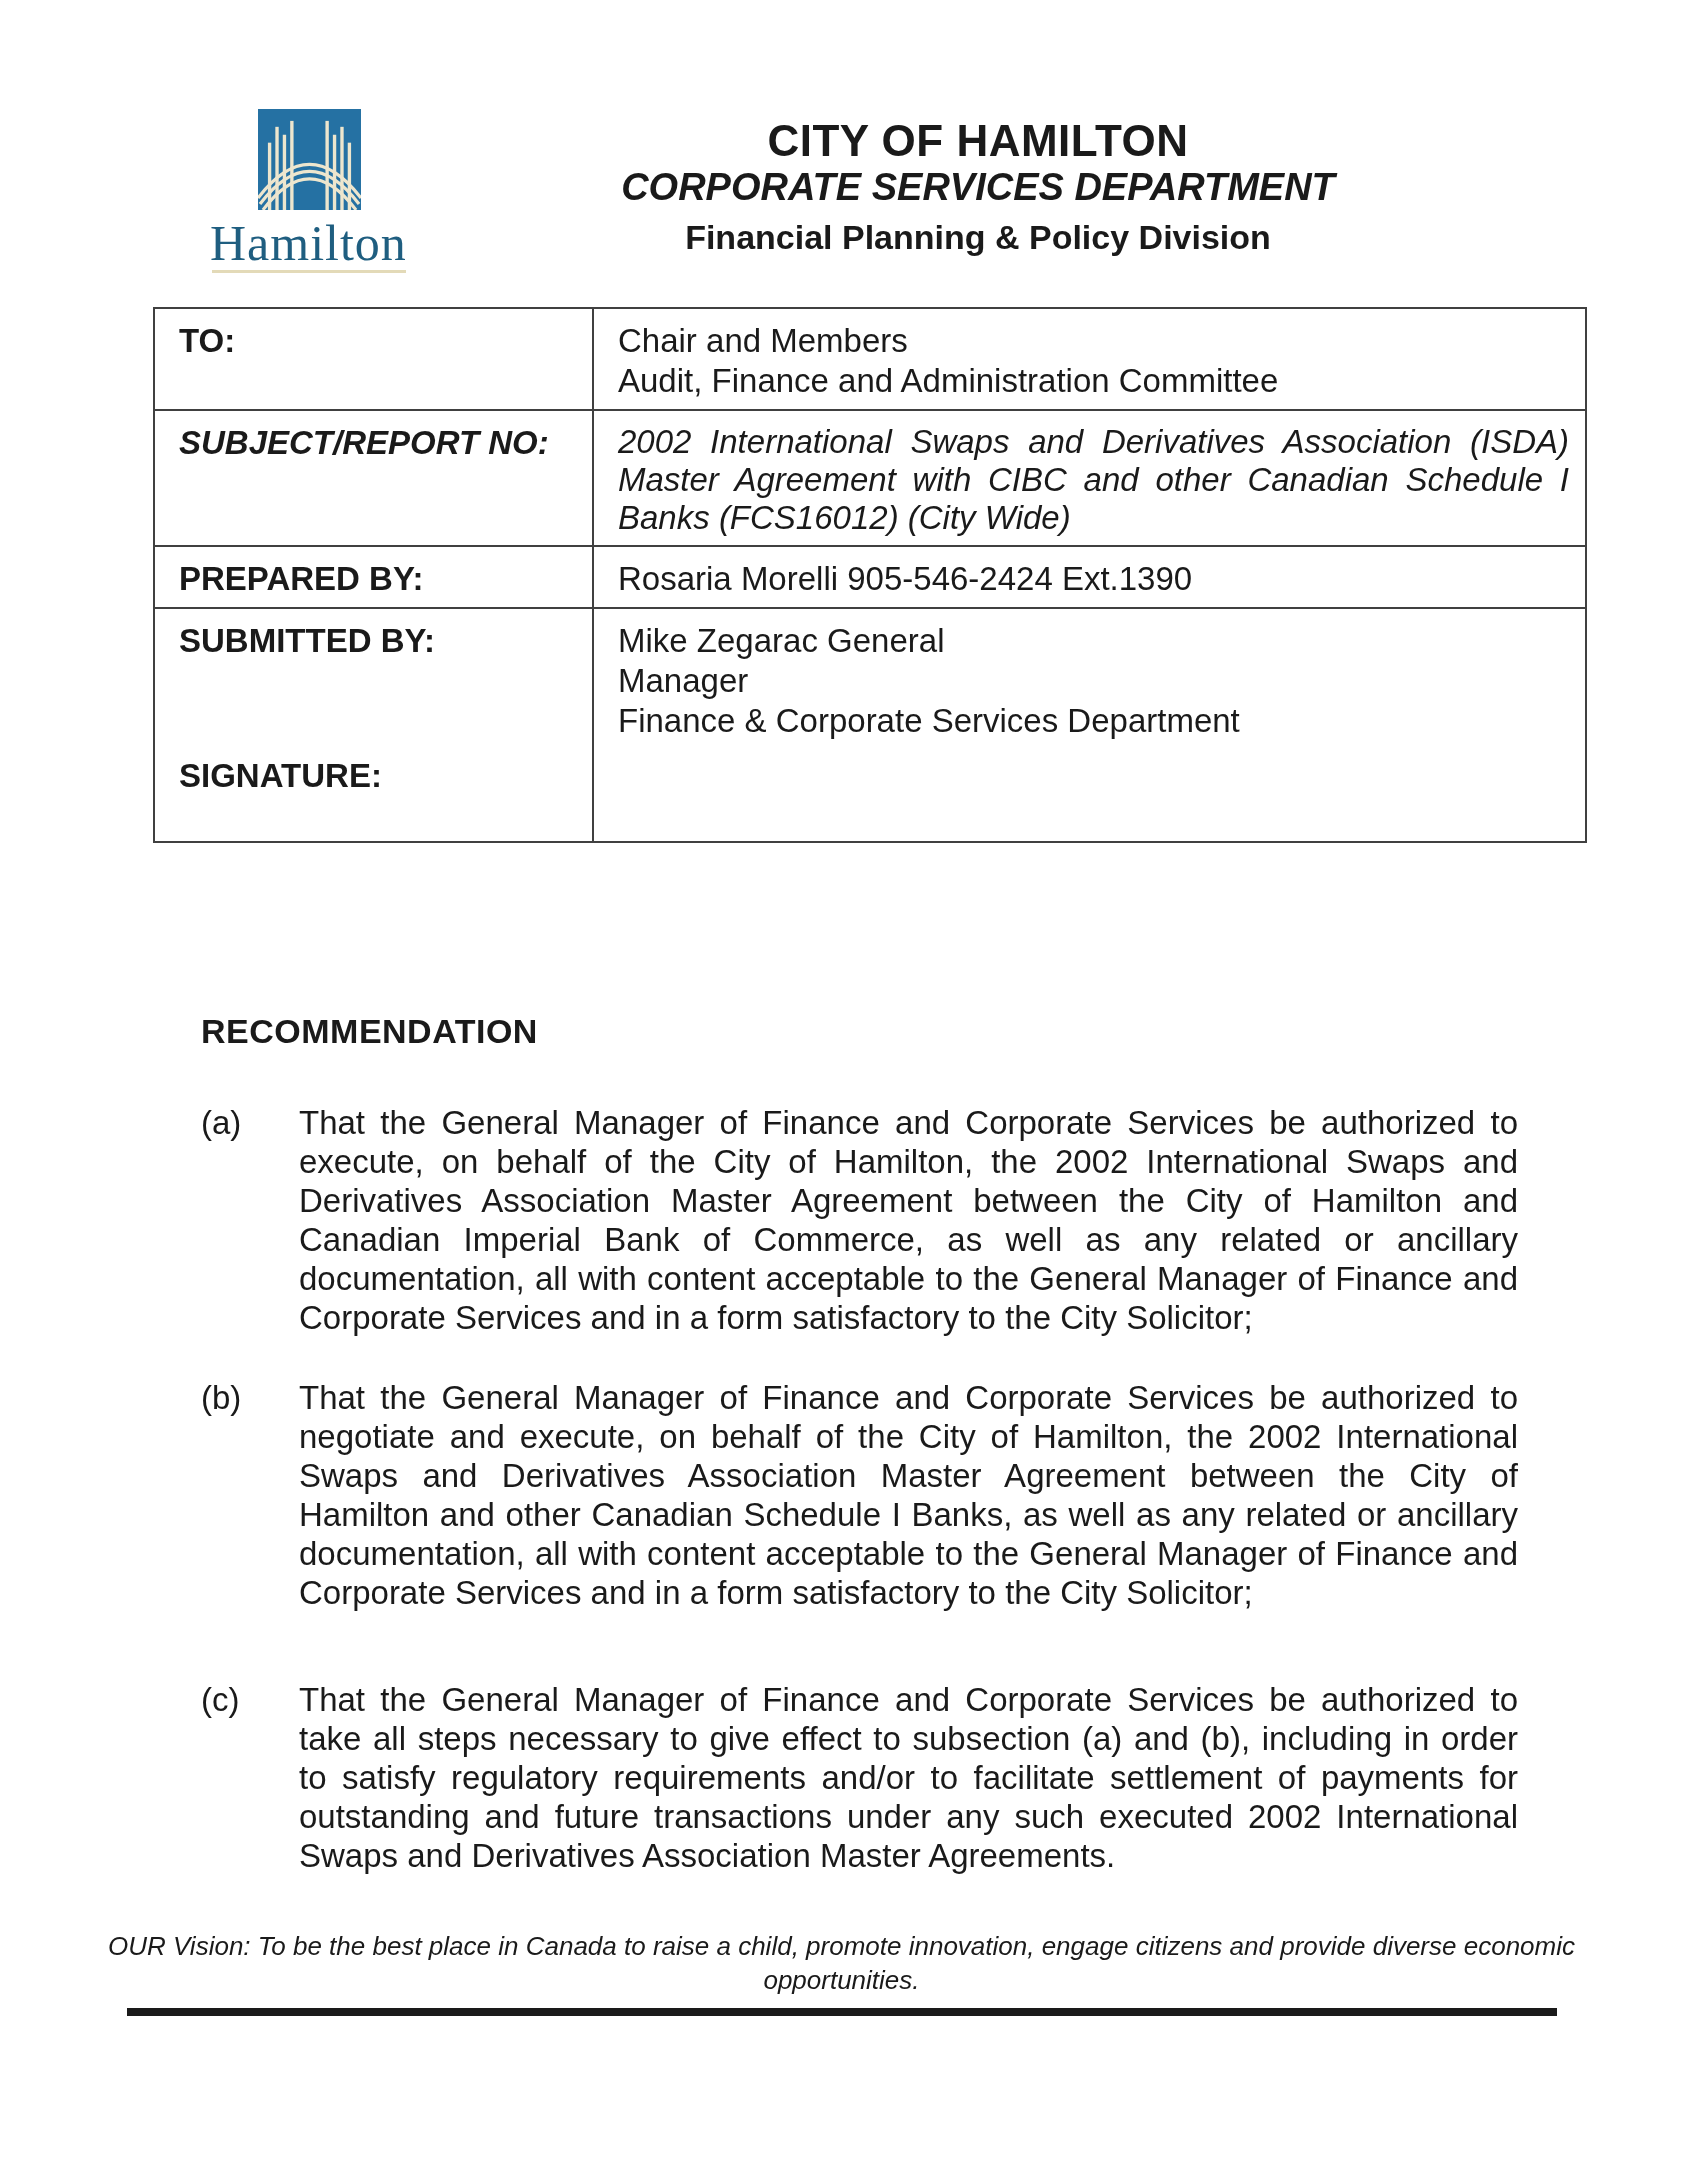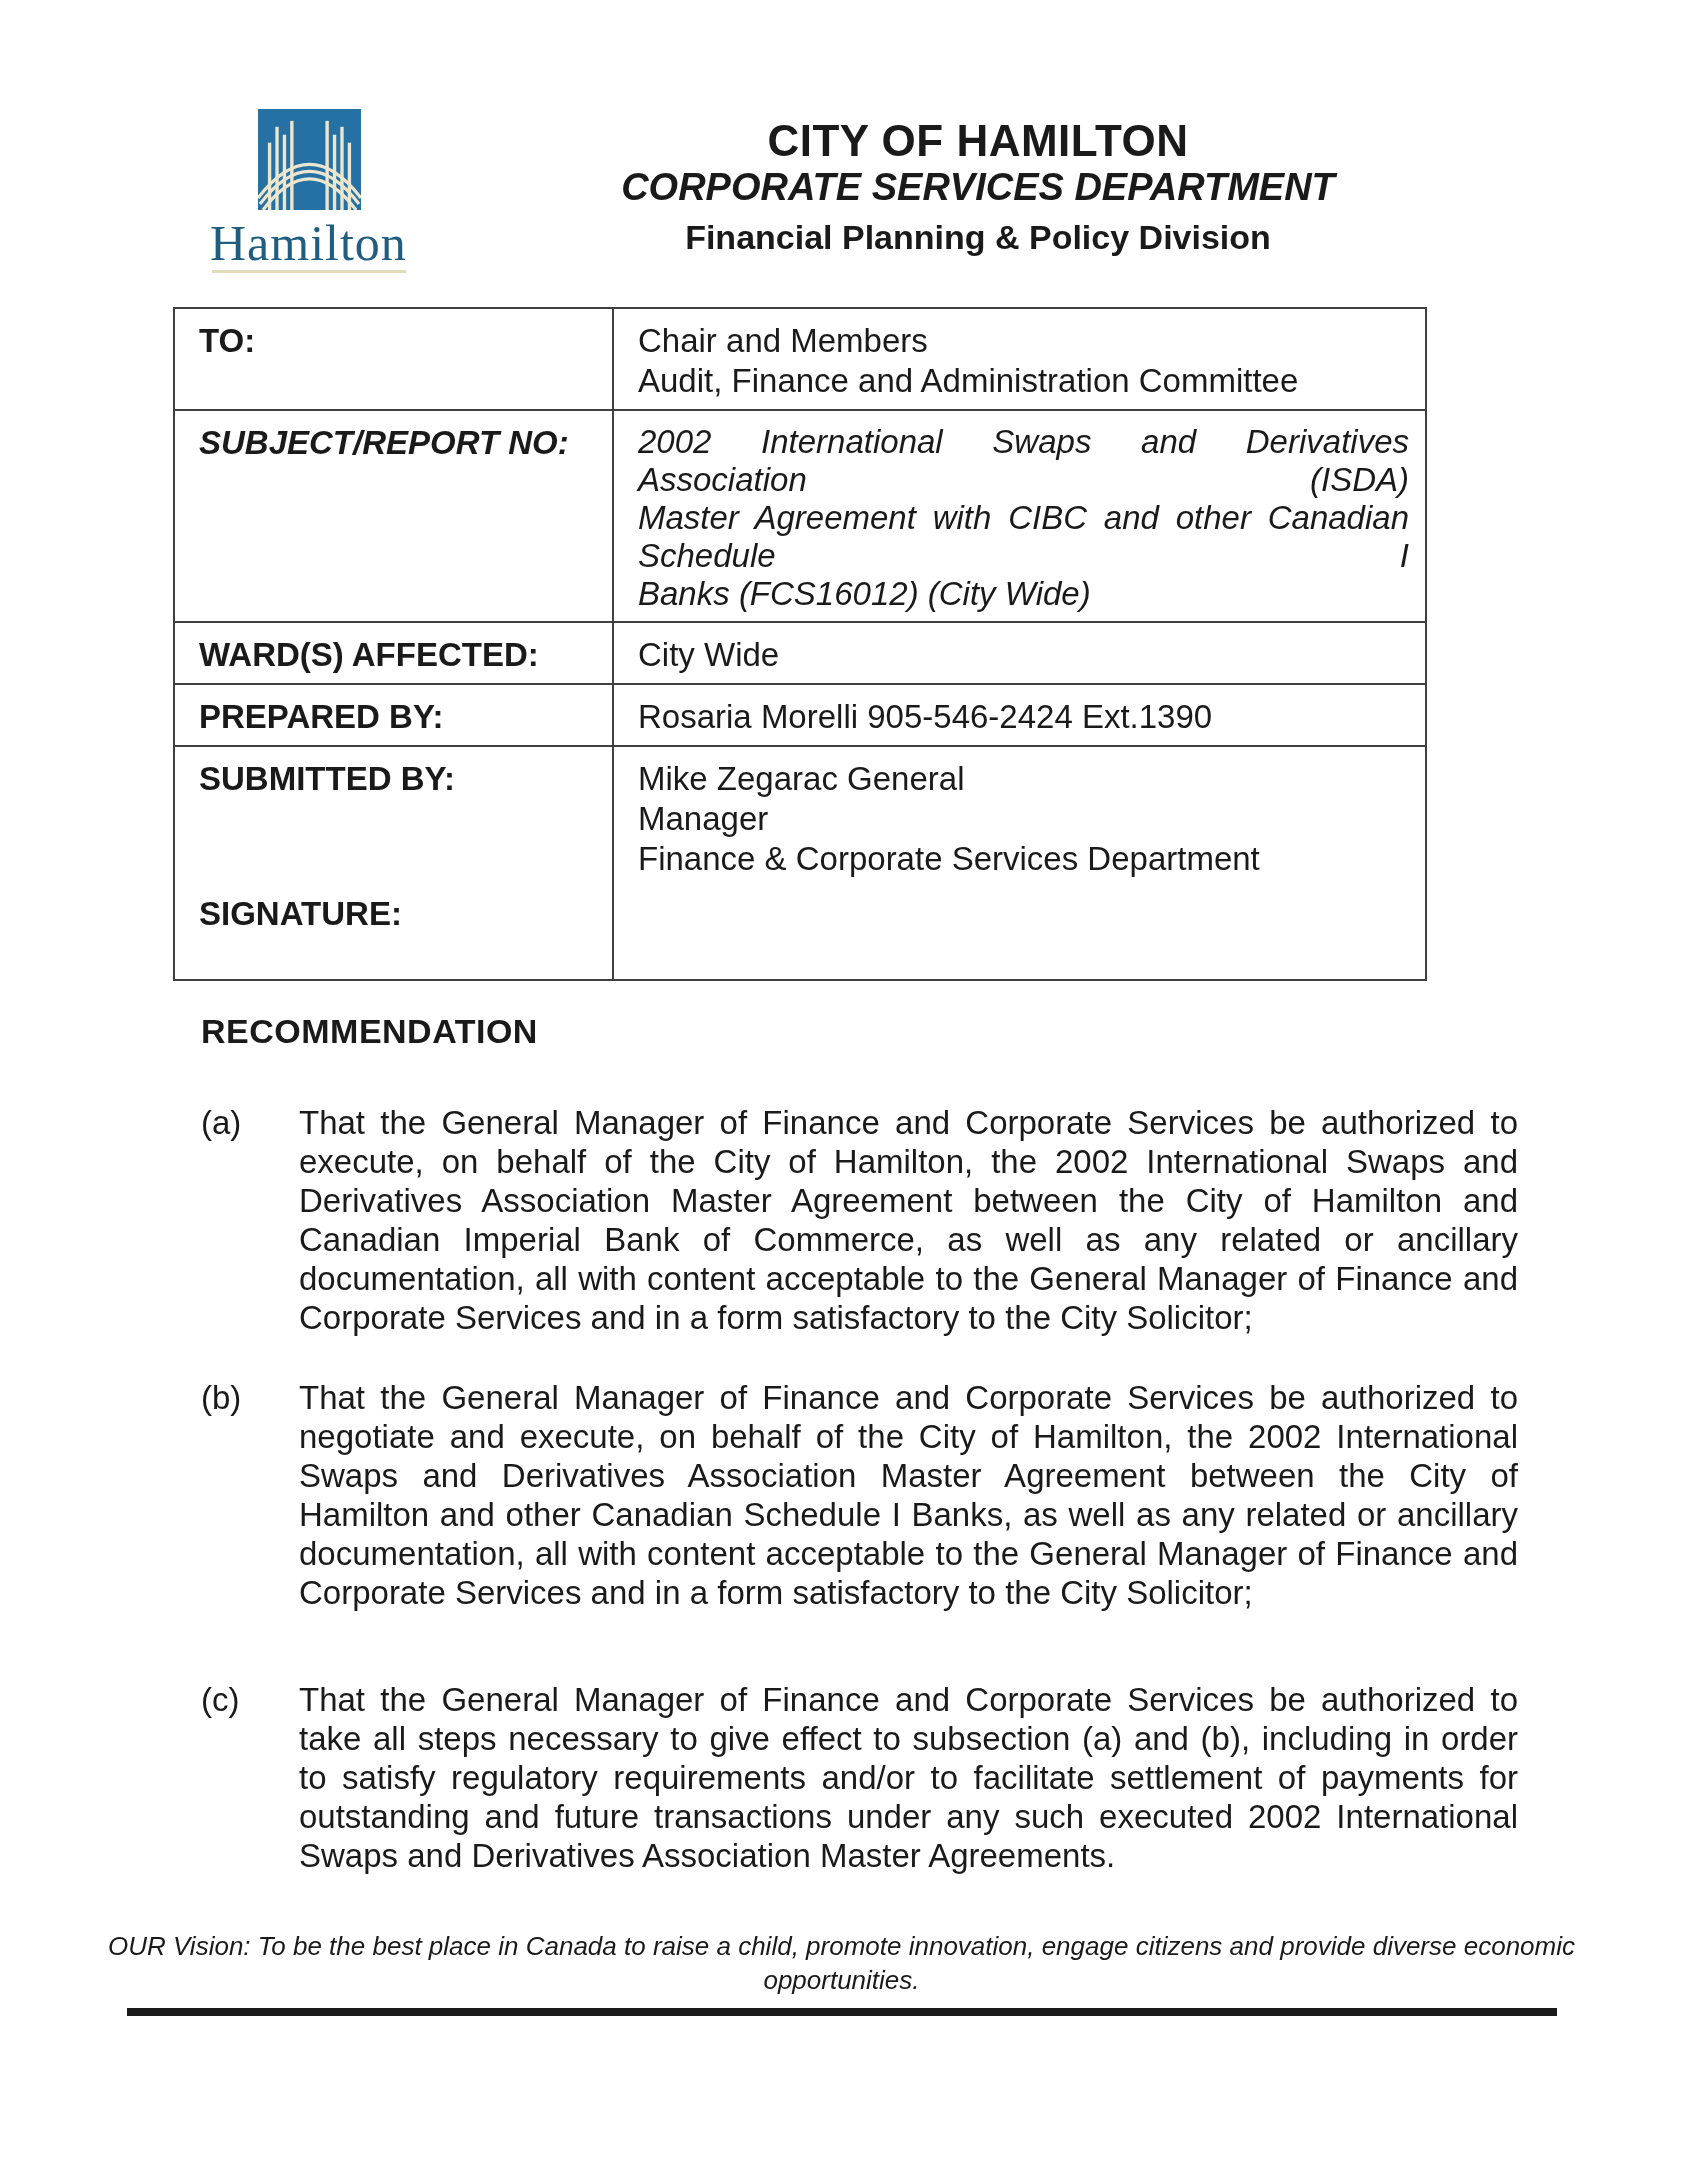--- a/index.html
+++ b/index.html
@@ -22,21 +22,21 @@
   }
   .wordmark-rule{height:3px;width:194px;margin:3px auto 0 auto;background:#E3DAB8;}
 
   .title-block{position:absolute;left:372px;top:116px;width:1212px;text-align:center;}
   .org-title{font-size:44px;font-weight:bold;letter-spacing:0.5px;}
   .dept-title{font-size:38px;font-weight:bold;font-style:italic;}
   .division-title{font-size:34px;font-weight:bold;margin-top:9px;text-align:center;}
 
   
   table.info-table{
-    position:absolute;left:173px;top:307px;width:1254px;
+    position:absolute;left:153px;top:307px;width:1434px;
     border-collapse:collapse;table-layout:fixed;
   }
   table.info-table td{
     border:2px solid #404040;
     vertical-align:top;
     padding:12px 16px 8px 24px;
     font-size:33px;line-height:40px;
   }
   col.col-label{width:439px;}
   td.cell-label{font-weight:bold;}
@@ -117,26 +117,20 @@
         </td>
       </tr>
       <tr class="row-subject">
         <td class="cell-label">SUBJECT/REPORT NO:</td>
         <td class="cell-value">
           <div class="just-line">2002 International Swaps and Derivatives Association (ISDA)</div>
           <div class="just-line">Master Agreement with CIBC and other Canadian Schedule I</div>
           <div class="last-line">Banks (FCS16012) (City Wide)</div>
         </td>
       </tr>
-      <tr class="row-ward">
-        <td class="cell-label">WARD(S) AFFECTED:</td>
-        <td class="cell-value">
-          <div>City Wide</div>
-        </td>
-      </tr>
       <tr class="row-prepared">
         <td class="cell-label">PREPARED BY:</td>
         <td class="cell-value">
           <div>Rosaria Morelli 905-546-2424 Ext.1390</div>
         </td>
       </tr>
       <tr class="row-submitted">
         <td class="cell-label">
           <div>SUBMITTED BY:</div>
           <div class="secondary-label">SIGNATURE:</div>

